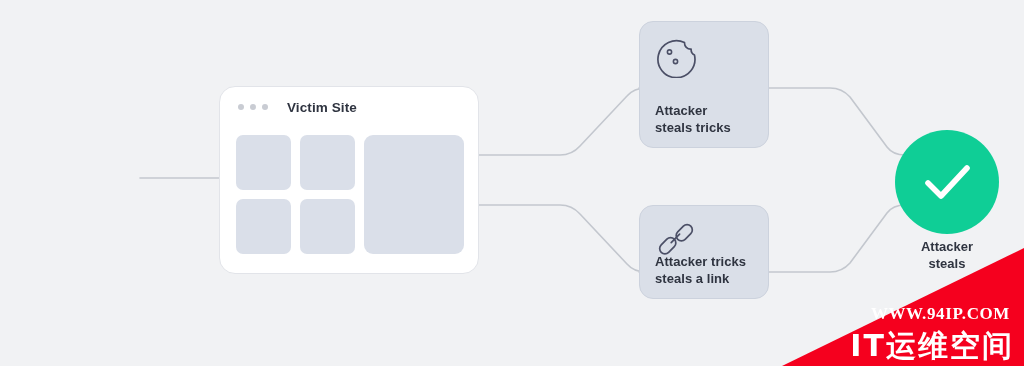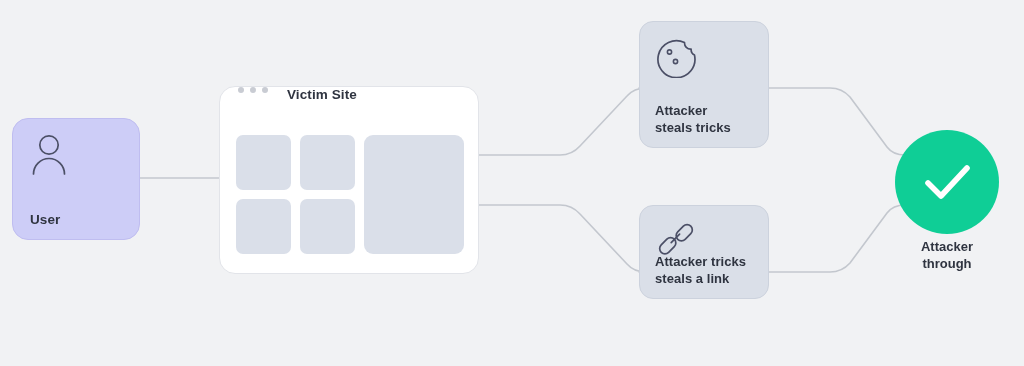--- a/index.html
+++ b/index.html
@@ -67,21 +67,21 @@
     border: 1px solid #e2e4e9;
     border-radius: 16px;
     box-sizing: border-box;
   }
   #victim-titlebar {
     position: absolute;
     left: 0; top: 0;
     width: 100%;
     height: 40px;
     display: flex;
-    align-items: flex-start;
+    align-items: center;
   }
   .dots {
     display: flex;
     gap: 6px;
     margin-left: 18px;
   }
   .dot {
     width: 6px; height: 6px;
     border-radius: 50%;
     background: #c9ccd3;
@@ -206,29 +206,20 @@
 
     <path class="wire" d="M479,155 L560,155 Q572,155 580,146 L627,96 Q634,88 646,88 L639,88"></path>
 
     <path class="wire" d="M479,205 L560,205 Q572,205 580,214 L627,264 Q634,272 646,272 L639,272"></path>
 
     <path class="wire" d="M769,88 L830,88 Q842,88 850,97 L887,147 Q893,155 905,155 L912,155"></path>
 
     <path class="wire" d="M769,272 L830,272 Q842,272 850,263 L887,213 Q893,205 905,205 L912,205"></path>
   </svg>
 
-  <div id="user-node">
-    <span class="node-icon">
-      <svg width="40" height="46" viewBox="0 0 40 46">
-        <circle cx="20" cy="14" r="9.2" fill="none" stroke="#4b4f66" stroke-width="1.7"></circle>
-        <path d="M4.5,43 a15.5,15.5 0 0 1 31,0" fill="none" stroke="#4b4f66" stroke-width="1.7" stroke-linecap="round"></path>
-      </svg>
-    </span>
-    <span class="node-label">User</span>
-  </div>
 
   <div id="victim-site">
     <div id="victim-titlebar">
       <span class="dots">
         <span class="dot"></span>
         <span class="dot"></span>
         <span class="dot"></span>
       </span>
       <span id="victim-title">Victim Site</span>
     </div>
@@ -273,18 +264,23 @@
   </div>
 
   <div id="success-node">
     <div id="success-circle">
       <svg width="104" height="104" viewBox="0 0 104 104">
         <path d="M33,53 L46,66 L72,38" fill="none" stroke="#ffffff" stroke-width="5.6" stroke-linecap="round" stroke-linejoin="round"></path>
       </svg>
     </div>
     <div id="success-label">
       <span>Attacker</span><br>
-      <span>through</span>
-    </div>
-  </div>
-
+      <span>steals</span>
+    </div>
+  </div>
+
+  <div id="watermark">
+    <div id="watermark-shape"></div>
+    <div id="watermark-url">WWW.94IP.COM</div>
+    <div id="watermark-brand">IT运维空间</div>
+  </div>
 
 </div>
 
 </body></html>

